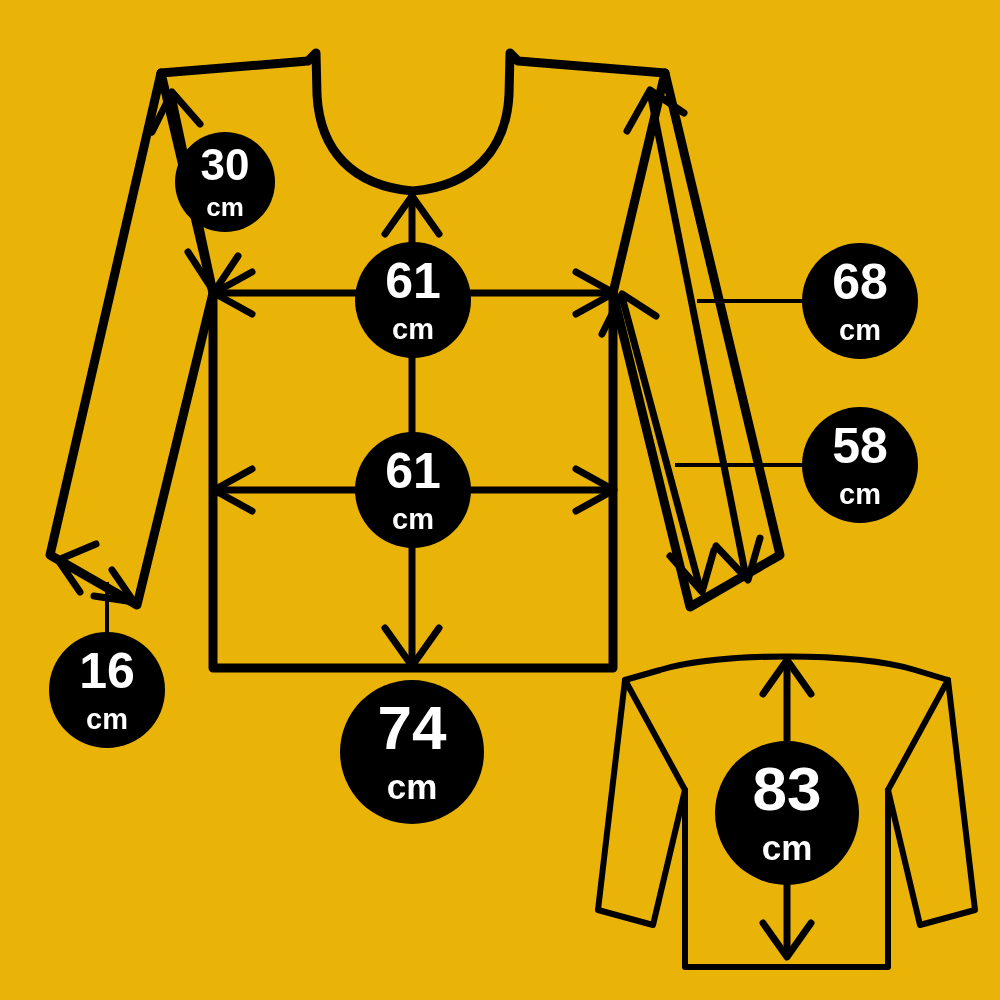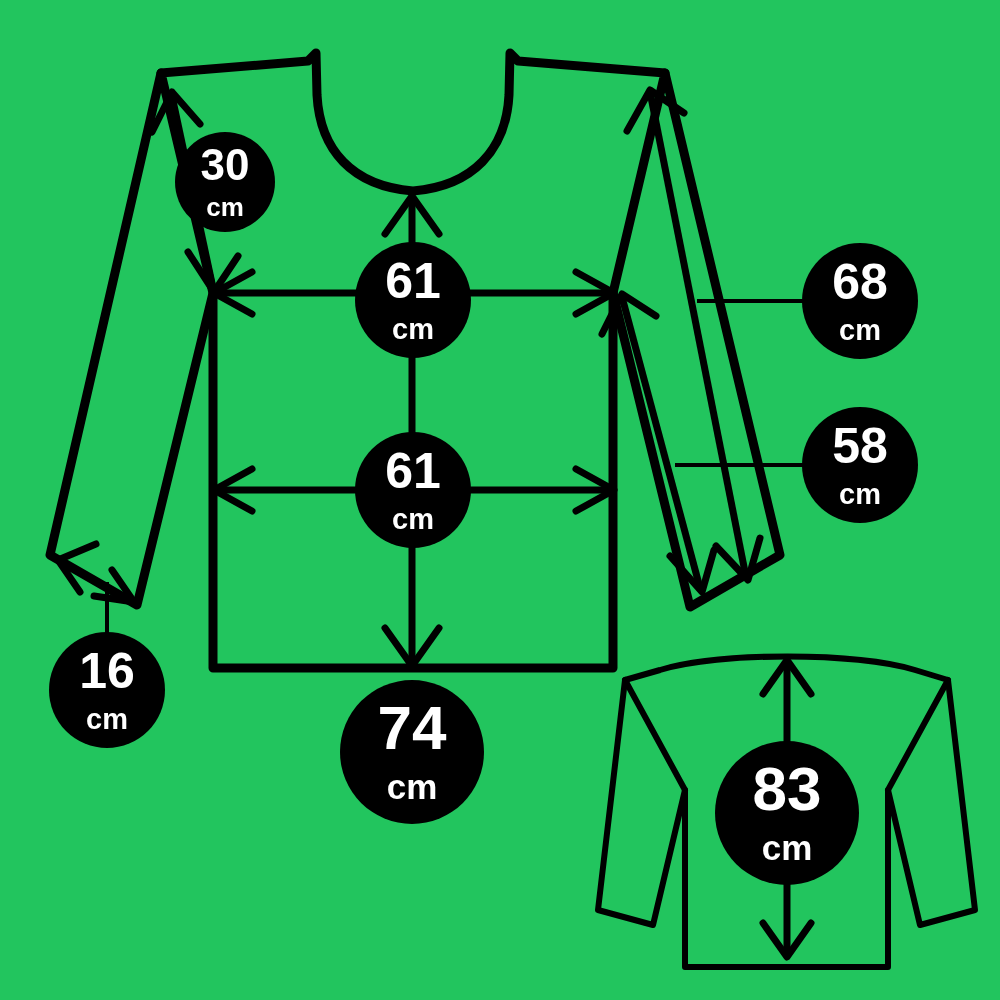--- a/index.html
+++ b/index.html
@@ -11,21 +11,21 @@
   body {
     width: 1000px;
     height: 1000px;
     font-family: "Liberation Sans", sans-serif;
     overflow: hidden;
   }
   #diagram-root {
     position: relative;
     width: 1000px;
     height: 1000px;
-    background: #22c55e;
+    background: #eab308;
   }
   svg#garment-svg {
     display: block;
     width: 1000px;
     height: 1000px;
   }
   .garment-outline {
     fill: none;
     stroke: #000000;
     stroke-width: 9;

